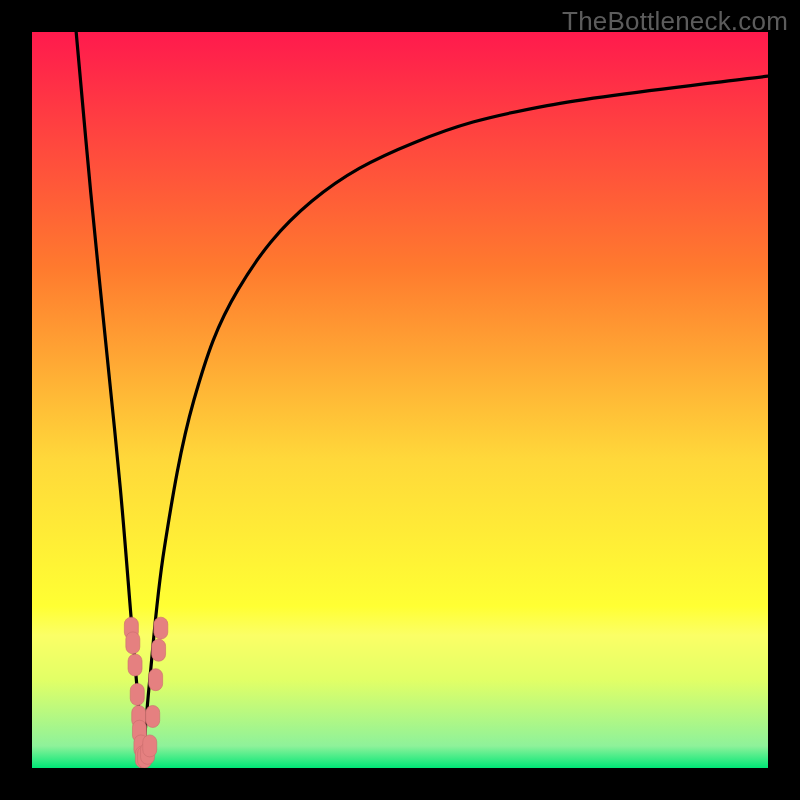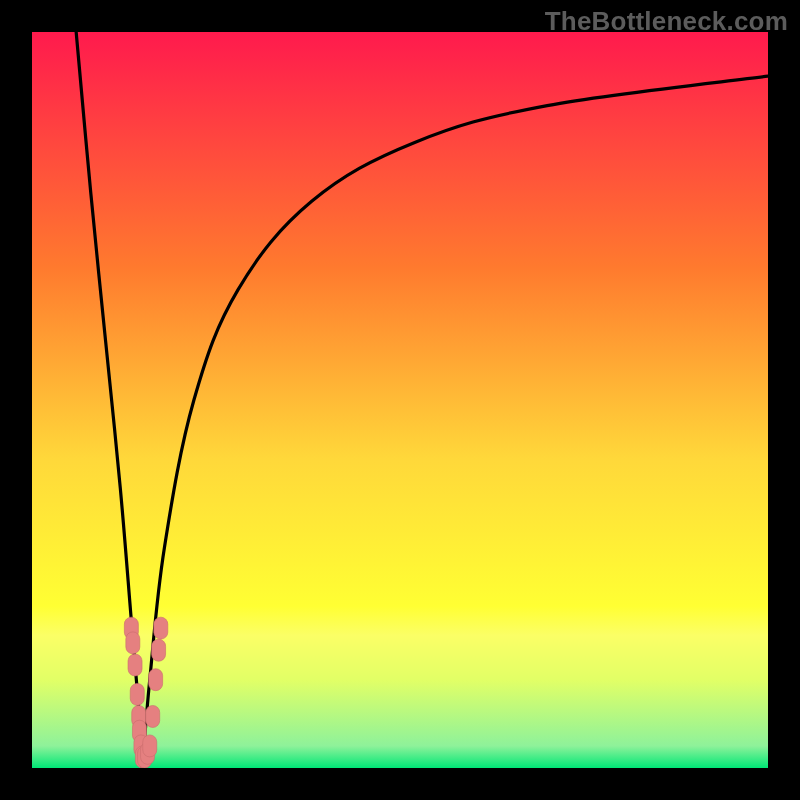--- a/index.html
+++ b/index.html
@@ -26,21 +26,21 @@
     width: 736px;
     height: 736px;
     overflow: hidden;
   }
   .watermark {
     position: absolute;
     top: 6px;
     right: 12px;
     color: #5c5c5c;
     font-size: 26px;
-    font-weight: 700;
+    font-weight: 400;
     letter-spacing: 0.2px;
     user-select: none;
   }
   svg {
     display: block;
   }
 </style>
 </head>
 <body>
 

